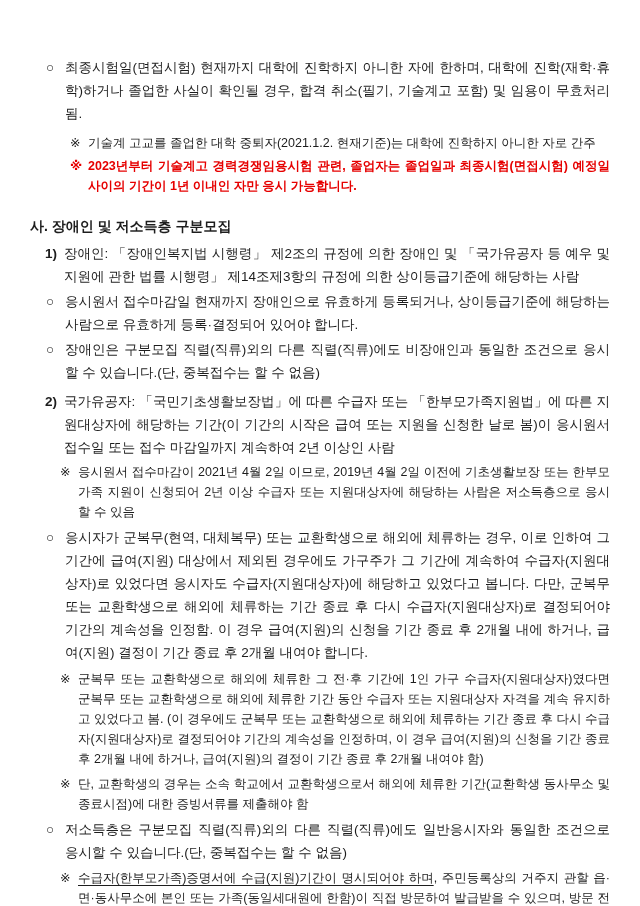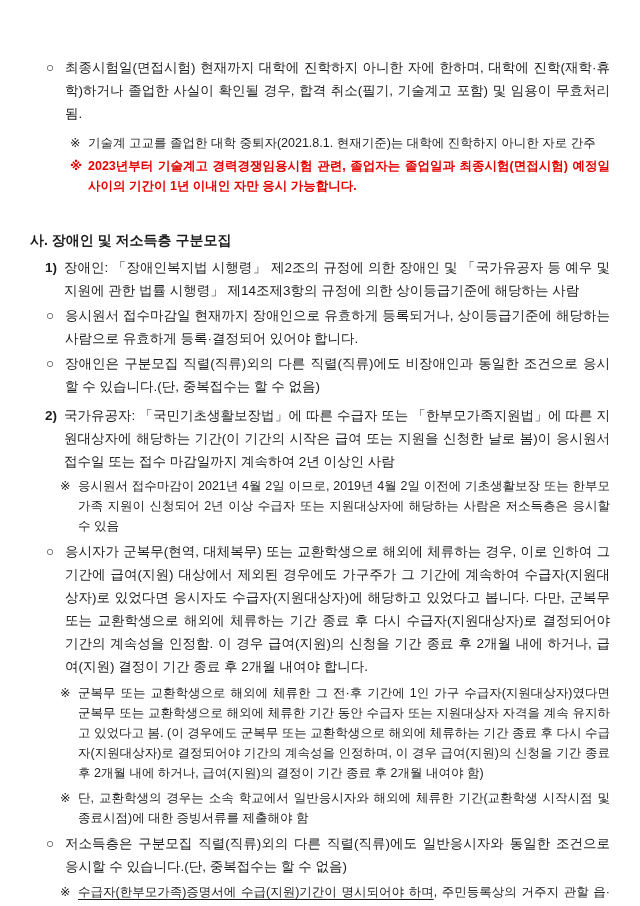--- a/index.html
+++ b/index.html
@@ -21,37 +21,37 @@
   .bold{font-weight:normal;}
   .red{color:#e60000;font-weight:bold;}
   .ul{text-decoration:underline;text-underline-offset:3px;margin-top:32px;}
   
   .ind-bullet{margin-left:46px;}  .ind-bullet .marker{width:19px;}
   .ind-note-top{margin-left:70px;} .ind-note-top .marker{width:18px;}
   .ind-head{margin-left:30px;font-size:14px;line-height:24px;font-weight:bold;}
   .ind-num{margin-left:45px;}     .ind-num .marker{width:19px;font-weight:bold;}
   .ind-note{margin-left:60px;}    .ind-note .marker{width:18px;}
   
-  .mt-8{margin-top:8px;} .mt-3{margin-top:3px;} .mt-22{margin-top:32px;}
+  .mt-8{margin-top:8px;} .mt-3{margin-top:3px;} .mt-22{margin-top:18px;}
   .mt-4{margin-top:4px;} .mt-2{margin-top:2px;} .mt-6{margin-top:6px;}
   .mt-5{margin-top:5px;}
 </style>
 </head>
 <body>
 
 <div class="page">
 
   <div class="para sz-main ind-bullet">
     <span class="marker">○</span>
     <span class="text">최종시험일(면접시험) 현재까지 대학에 진학하지 아니한 자에 한하며, 대학에 진학(재학·휴학)하거나 졸업한 사실이 확인될 경우, 합격 취소(필기, 기술계고 포함) 및 임용이 무효처리됨.</span>
   </div>
 
   <div class="para sz-note ind-note-top mt-8">
     <span class="marker">※</span>
-    <span class="text">기술계 고교를 졸업한 대학 중퇴자(2021.8.1. 현재기준)는 대학에 진학하지 아니한 자로 간주</span>
+    <span class="text">기술계 고교를 졸업한 대학 중퇴자(2021.1.2. 현재기준)는 대학에 진학하지 아니한 자로 간주</span>
   </div>
 
   <div class="para sz-note ind-note-top mt-3 red">
     <span class="marker">※</span>
     <span class="text">2023년부터 기술계고 경력경쟁임용시험 관련, 졸업자는 졸업일과 최종시험(면접시험) 예정일 사이의 기간이 1년 이내인 자만 응시 가능합니다.</span>
   </div>
 
   <div class="para ind-head mt-22">
     <span class="text">사. 장애인 및 저소득층 구분모집</span>
   </div>
@@ -71,36 +71,36 @@
     <span class="text"><span>장애인은 구분모집 직렬(직류)외의 다른 직렬(직류)에도 비장애인과 동일한 조건으로 응시할 수 있습니다.</span><span class="bold">(단, 중복접수는 할 수 없음)</span></span>
   </div>
 
   <div class="para sz-main ind-num mt-6">
     <span class="marker">2)</span>
     <span class="text"><span class="bold">국가유공자:</span> <span>「국민기초생활보장법」에 따른 수급자 또는 「한부모가족지원법」에 따른 지원대상자에 해당하는 기간(이 기간의 시작은 급여 또는 지원을 신청한 날로 봄)이 응시원서 접수일 또는 접수 마감일까지 계속하여 2년 이상인 사람</span></span>
   </div>
 
   <div class="para sz-note ind-note mt-3">
     <span class="marker">※</span>
-    <span class="text">응시원서 접수마감이 2021년 4월 2일 이므로, 2019년 4월 2일 이전에 기초생활보장 또는 한부모가족 지원이 신청되어 2년 이상 수급자 또는 지원대상자에 해당하는 사람은 저소득층은 응시할 수 있음</span>
+    <span class="text">응시원서 접수마감이 2021년 4월 2일 이므로, 2019년 4월 2일 이전에 기초생활보장 또는 한부모가족 지원이 신청되어 2년 이상 수급자 또는 지원대상자에 해당하는 사람은 저소득층으로 응시할 수 있음</span>
   </div>
 
   <div class="para sz-main ind-bullet mt-4">
     <span class="marker">○</span>
     <span class="text">응시자가 군복무(현역, 대체복무) 또는 교환학생으로 해외에 체류하는 경우, 이로 인하여 그 기간에 급여(지원) 대상에서 제외된 경우에도 가구주가 그 기간에 계속하여 수급자(지원대상자)로 있었다면 응시자도 수급자(지원대상자)에 해당하고 있었다고 봅니다. 다만, 군복무 또는 교환학생으로 해외에 체류하는 기간 종료 후 다시 수급자(지원대상자)로 결정되어야 기간의 계속성을 인정함. 이 경우 급여(지원)의 신청을 기간 종료 후 2개월 내에 하거나, 급여(지원) 결정이 기간 종료 후 2개월 내여야 합니다.</span>
   </div>
 
   <div class="para sz-note ind-note mt-5">
     <span class="marker">※</span>
     <span class="text">군복무 또는 교환학생으로 해외에 체류한 그 전·후 기간에 1인 가구 수급자(지원대상자)였다면 군복무 또는 교환학생으로 해외에 체류한 기간 동안 수급자 또는 지원대상자 자격을 계속 유지하고 있었다고 봄. (이 경우에도 군복무 또는 교환학생으로 해외에 체류하는 기간 종료 후 다시 수급자(지원대상자)로 결정되어야 기간의 계속성을 인정하며, 이 경우 급여(지원)의 신청을 기간 종료 후 2개월 내에 하거나, 급여(지원)의 결정이 기간 종료 후 2개월 내여야 함)</span>
   </div>
 
   <div class="para sz-note ind-note mt-5">
     <span class="marker">※</span>
-    <span class="text">단, 교환학생의 경우는 소속 학교에서 일반응시자와 해외에 체류한 기간(교환학생 시작시점 및 종료시점)에 대한 증빙서류를 제출해야 함</span>
+    <span class="text">단, 교환학생의 경우는 소속 학교에서 교환학생으로서 해외에 체류한 기간(교환학생 동사무소 및 종료시점)에 대한 증빙서류를 제출해야 함</span>
   </div>
 
   <div class="para sz-main ind-bullet mt-4">
     <span class="marker">○</span>
     <span class="text"><span>저소득층은 구분모집 직렬(직류)외의 다른 직렬(직류)에도 일반응시자와 동일한 조건으로 응시할 수 있습니다.</span><span class="bold">(단, 중복접수는 할 수 없음)</span></span>
   </div>
 
   <div class="para sz-note ind-note mt-4">
     <span class="marker">※</span>
     <span class="text"><span class="ul">수급자(한부모가족)증명서에 수급(지원)기간이 명시되어야 하며</span><span>, 주민등록상의 거주지 관할 읍·면·동사무소에 본인 또는 가족(동일세대원에 한함)이 직접 방문하여 발급받을 수 있으며, 방문 전 읍·면·동사무소 기초생활보장·한부모가족담당자에게 유선으로 신청하시기 바랍니다.</span></span>

